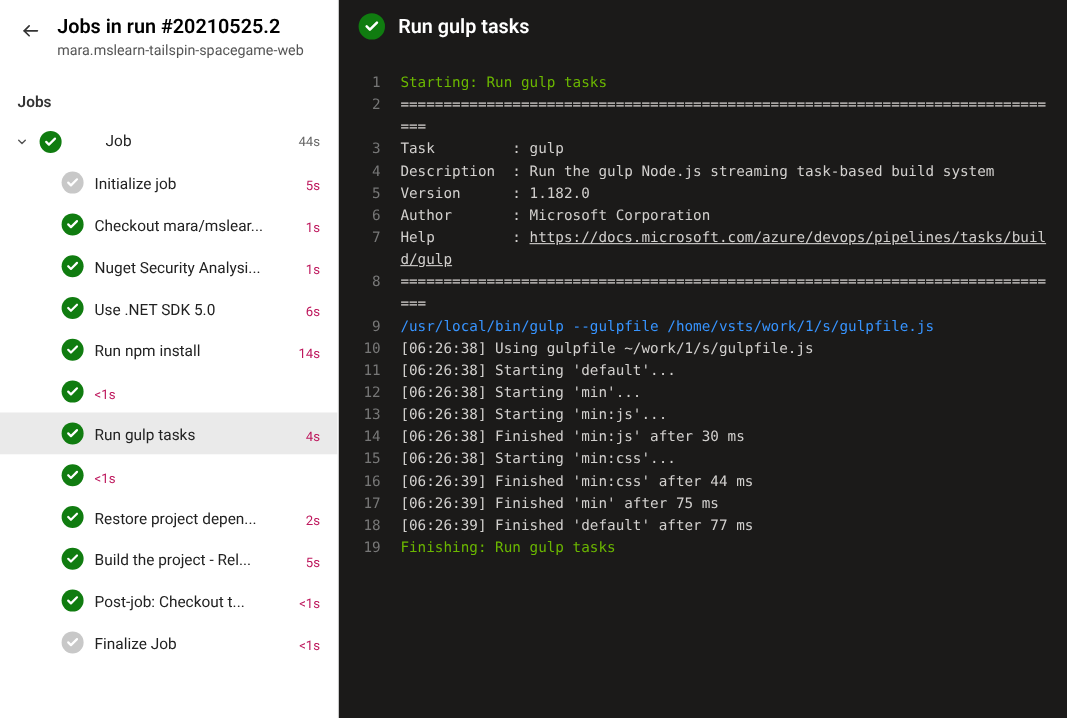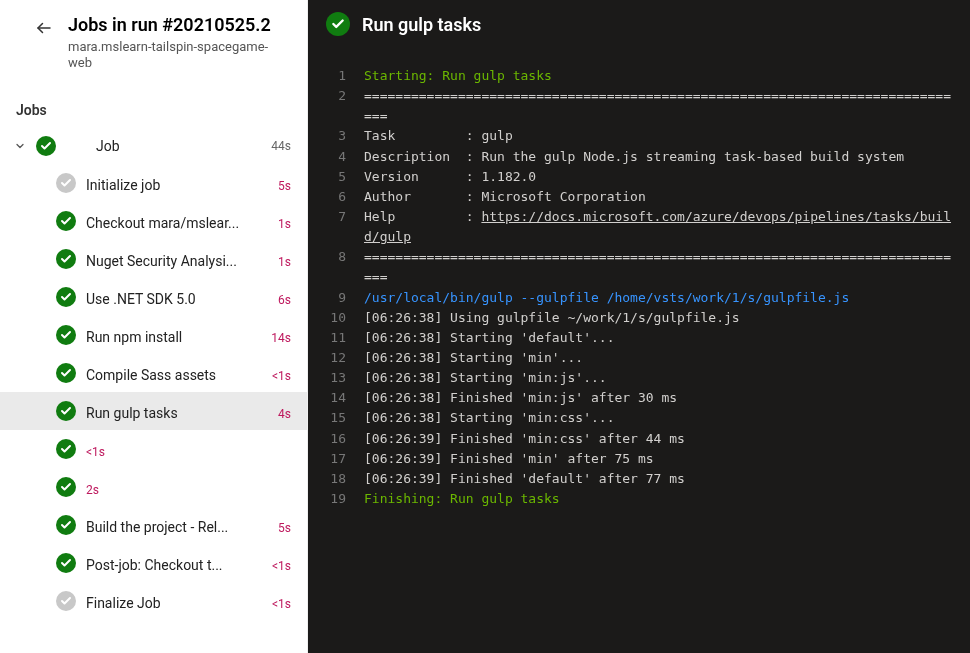--- a/index.html
+++ b/index.html
@@ -1,20 +1,20 @@
 <!DOCTYPE html>
 <html><head>
 <meta charset="utf-8">
 <style>
   * { margin: 0; padding: 0; box-sizing: border-box; }
   html, body { width: 970px; height: 653px; font-family: -apple-system, BlinkMacSystemFont, "Segoe UI", Roboto, sans-serif; overflow: hidden; }
   body { display: flex; }
 
   .sidebar { width: 308px; height: 100%; background: #fff; display: flex; flex-direction: column; border-right: 1px solid #00000010; overflow: hidden; }
-  .sidebar-header { padding: 14px 16px 8px 32px; display: flex; gap: 12px; align-items: flex-start; }
+  .sidebar-header { padding: 14px 16px 8px 16px; display: flex; gap: 12px; align-items: flex-start; }
   .back-btn { width: 24px; height: 24px; display:flex; align-items:center; justify-content:center; cursor:pointer; flex-shrink:0; margin-top:2px;}
   .header-text { flex:1; }
   .header-title { font-size: 18px; font-weight: 600; color:#000; line-height:1.25; }
   .header-sub { font-size: 13px; color:#555; margin-top:2px; line-height:1.3; word-break: break-word; }
 
   .section-label { font-size: 14px; font-weight: 600; color:#333; padding: 22px 16px 10px 16px; }
   
   .tree { flex:1; overflow-y:auto; }
   .job-row { display:flex; align-items:center; padding: 8px 16px 8px 12px; gap:8px; cursor:pointer; }
   .job-chevron { width:16px; display:flex; justify-content:center; color:#555; }
@@ -123,21 +123,20 @@
           </span>
           <span class="task-label">Run npm install</span>
           <span class="task-dur">14s</span>
         </div>
         <div class="task-row">
           <span class="status-icon status-success">
             <svg viewBox="0 0 24 24" fill="none" stroke="#fff" stroke-width="4" stroke-linecap="round" stroke-linejoin="round">
               <polyline points="20 6 9 17 4 12"></polyline>
             </svg>
           </span>
-          <span class="task-label">Compile Sass assets</span>
           <span class="task-dur">&lt;1s</span>
         </div>
         <div class="task-row selected">
           <span class="status-icon status-success">
             <svg viewBox="0 0 24 24" fill="none" stroke="#fff" stroke-width="4" stroke-linecap="round" stroke-linejoin="round">
               <polyline points="20 6 9 17 4 12"></polyline>
             </svg>
           </span>
           <span class="task-label">Run gulp tasks</span>
           <span class="task-dur">4s</span>
@@ -149,20 +148,21 @@
             </svg>
           </span>
           <span class="task-dur">&lt;1s</span>
         </div>
         <div class="task-row">
           <span class="status-icon status-success">
             <svg viewBox="0 0 24 24" fill="none" stroke="#fff" stroke-width="4" stroke-linecap="round" stroke-linejoin="round">
               <polyline points="20 6 9 17 4 12"></polyline>
             </svg>
           </span>
+          <span class="task-label">Restore project depen...</span>
           <span class="task-dur">2s</span>
         </div>
         <div class="task-row">
           <span class="status-icon status-success">
             <svg viewBox="0 0 24 24" fill="none" stroke="#fff" stroke-width="4" stroke-linecap="round" stroke-linejoin="round">
               <polyline points="20 6 9 17 4 12"></polyline>
             </svg>
           </span>
           <span class="task-label">Build the project - Rel...</span>
           <span class="task-dur">5s</span>

